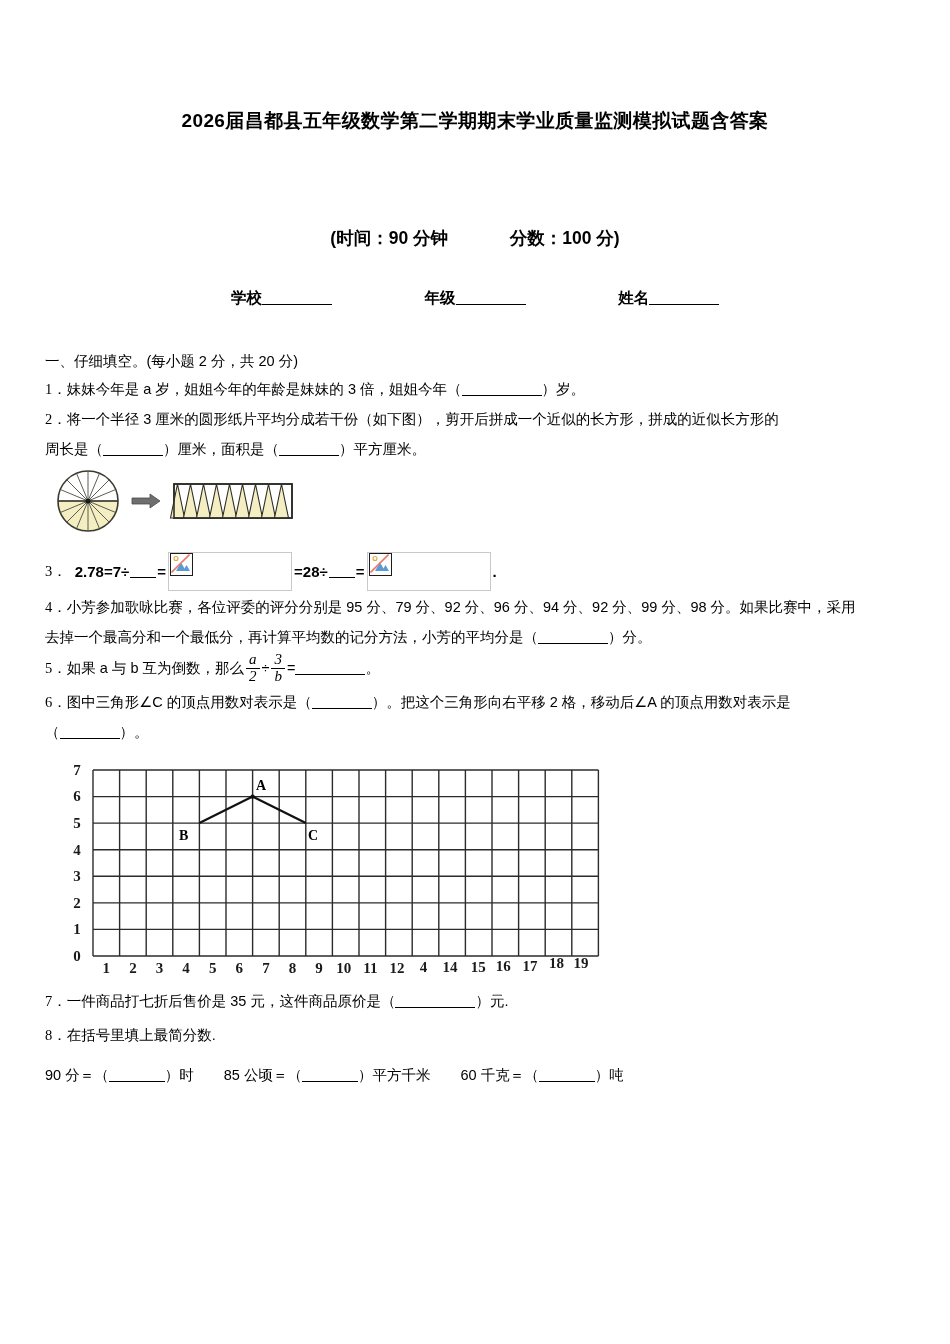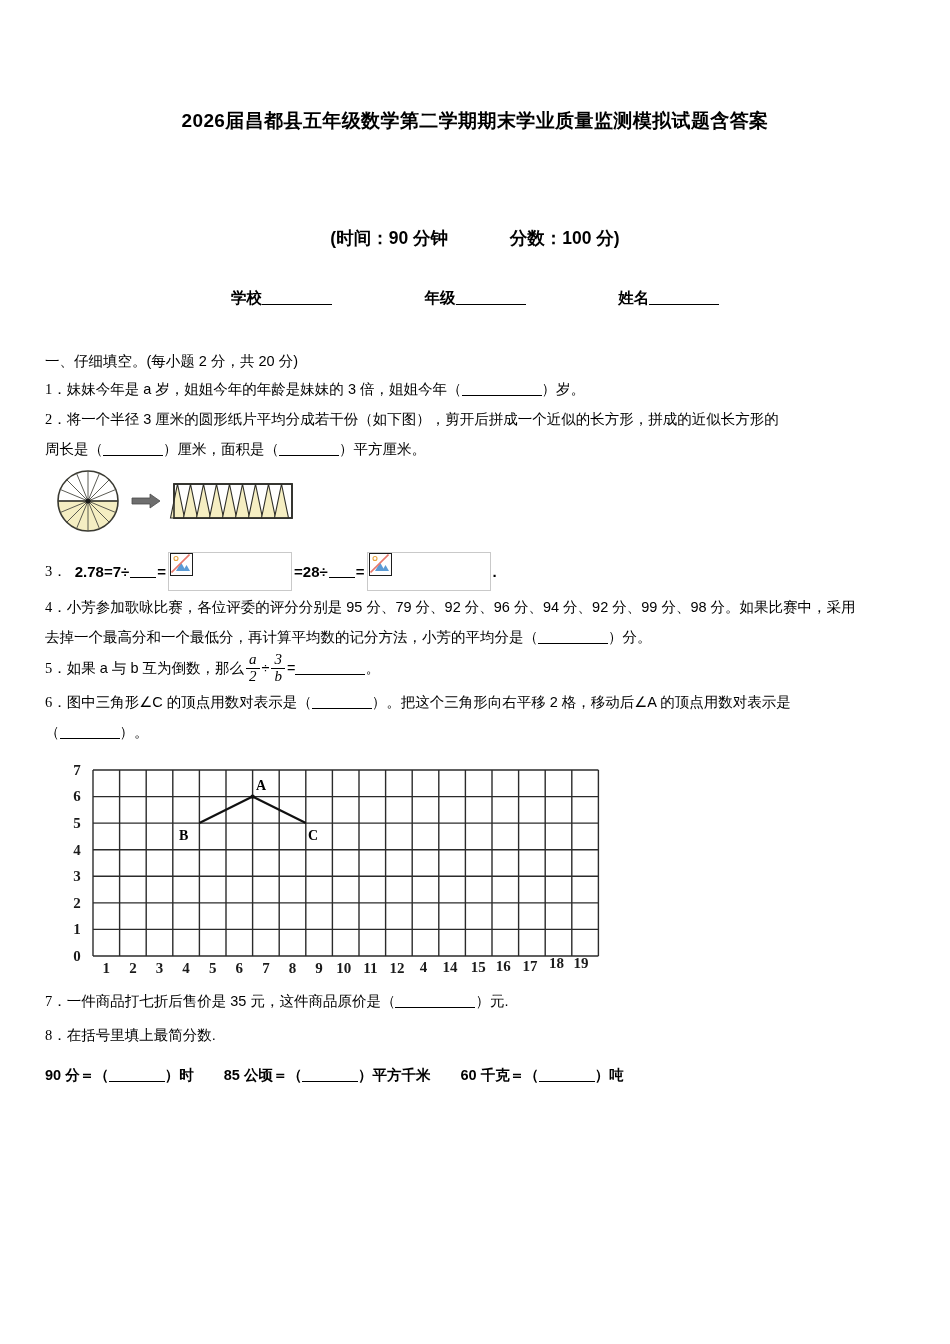--- a/index.html
+++ b/index.html
@@ -179,21 +179,21 @@
   .pt-label {
     position: absolute;
     font-family: "Liberation Serif", "DejaVu Serif", serif;
     font-weight: bold;
     font-size: 14px;
   }
   .q8-line {
     font-size: 14.5px;
     font-family: "Liberation Sans", "DejaVu Sans", sans-serif;
     margin-top: 16px;
-    font-weight: bold;
+    font-weight: normal;
   }
   .q8-line .sp2 { display: inline-block; width: 22px; }
 </style>
 </head>
 <body>
 
 <div class="page">
 
   <h1 class="doc-title">2026届昌都县五年级数学第二学期期末学业质量监测模拟试题含答案</h1>
 

